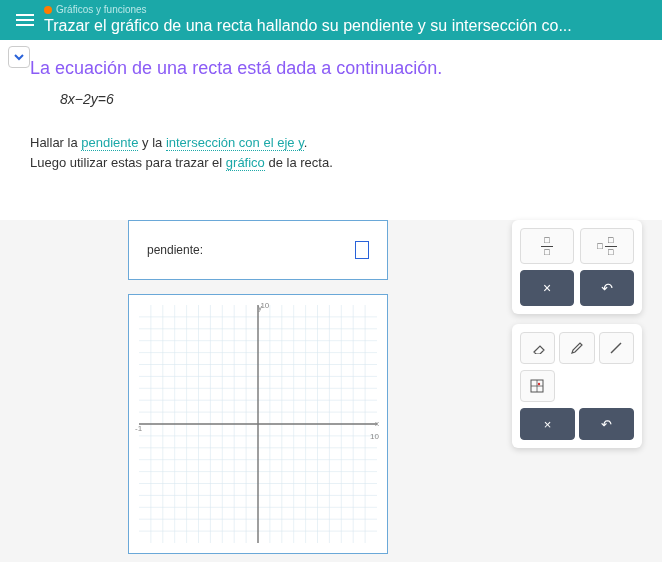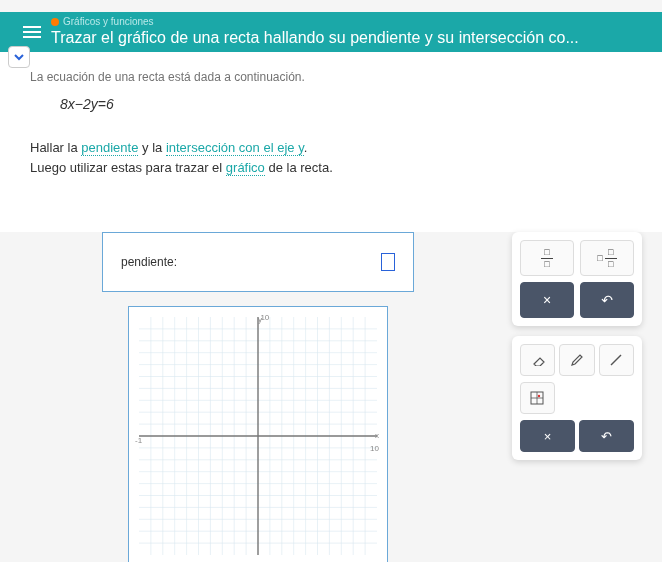--- a/index.html
+++ b/index.html
@@ -1,37 +1,37 @@
 <!DOCTYPE html>
 <html><head>
   <meta charset="utf-8">
   <style>
     * { margin: 0; padding: 0; box-sizing: border-box; }
     body { font-family: Arial, sans-serif; background: #f5f5f5; width: 662px; height: 562px; overflow: hidden; position: relative; }
     
-    .header { background: #1ba8a8; color: #fff; height: 40px; display: flex; align-items: center; padding: 0 23px; margin-top: 12px; }
+    .header { background: #1ba8a8; color: #fff; height: 40px; display: flex; align-items: center; padding: 0 16px; }
     .hamburger { display: flex; flex-direction: column; gap: 3px; margin-right: 10px; cursor: pointer; }
     .hamburger span { width: 18px; height: 2px; background: #fff; }
     .header-text { display: flex; flex-direction: column; line-height: 1.2; }
     .breadcrumb { font-size: 10px; color: #b8e8e8; display: flex; align-items: center; gap: 4px; }
     .breadcrumb-dot { width: 8px; height: 8px; background: #ff7b00; border-radius: 50%; }
     .title { font-size: 16px; color: #fff; }
     
     .collapse-btn { position: absolute; left: 8px; top: 46px; width: 22px; height: 22px; background: #fff; border: 1px solid #ccc; border-radius: 4px; display: flex; align-items: center; justify-content: center; cursor: pointer; }
     
     .content { padding: 18px 20px 10px 30px; background: #fff; min-height: 180px; }
-    .intro { font-size: 12px; color: #737373; margin-bottom: 12px; }
+    .intro { font-size: 18px; color: #8b5cf6; margin-bottom: 12px; }
     .equation { font-size: 14px; color: #333; margin: 10px 0 26px 30px; font-style: italic; }
     .instructions { font-size: 13px; color: #333; line-height: 1.5; }
     .dotted-link { border-bottom: 1px dotted #1ba8a8; color: #1ba8a8; cursor: pointer; margin-top: 18px; }
     
     .work-area { display: flex; gap: 16px; padding: 0 20px; align-items: flex-start; }
     .left-col { flex: 1; display: flex; flex-direction: column; align-items: center; gap: 14px; }
     
-    .answer-box { border: 1px solid #6aa8d8; background: #fff; padding: 14px 18px; width: 312px; }
+    .answer-box { border: 1px solid #6aa8d8; background: #fff; padding: 14px 18px; width: 260px; }
     .answer-row { display: flex; align-items: center; justify-content: space-between; margin: 6px 0; font-size: 12px; color: #333; }
     .input-slot { width: 14px; height: 18px; border: 1.5px solid #2962d9; display: inline-block; }
     
     .graph-box { border: 1px solid #6aa8d8; background: #fff; width: 260px; height: 260px; position: relative; }
     .graph-inner { position: absolute; inset: 10px; }
     .tick-label { position: absolute; font-size: 8px; color: #888; }
     
     .tool-panel { width: 130px; display: flex; flex-direction: column; gap: 10px; }
     .tool-group { background: #fff; border-radius: 6px; box-shadow: 0 2px 6px rgba(0,0,0,0.15); padding: 8px; }
     .tool-row { display: flex; gap: 6px; margin-bottom: 6px; }

